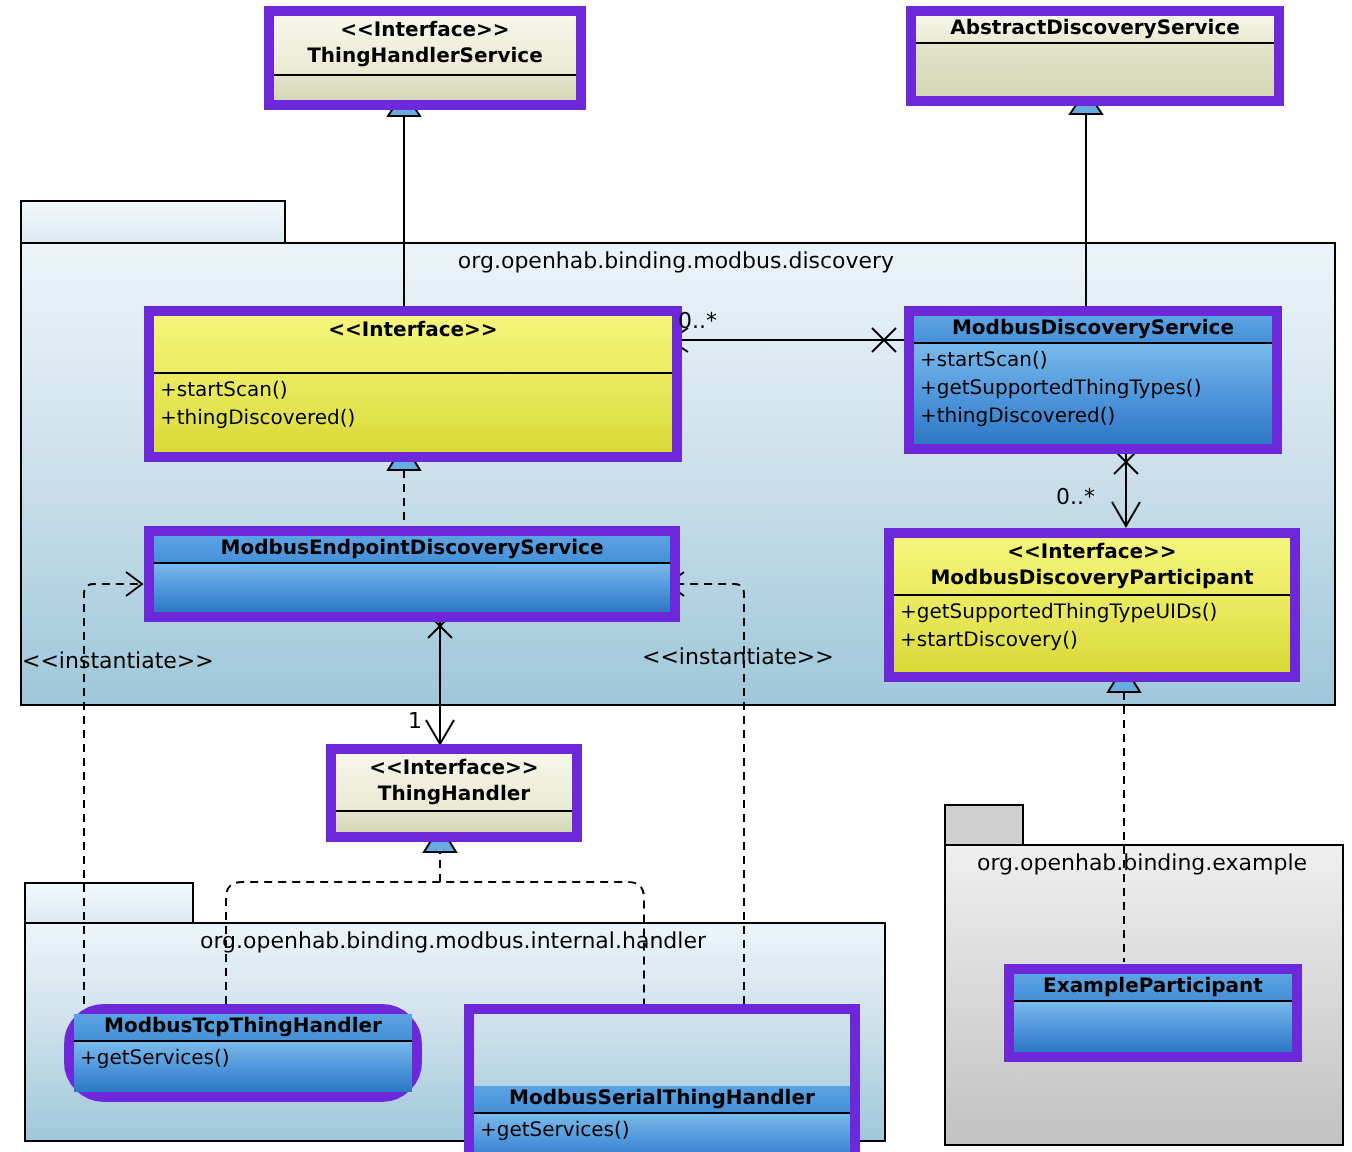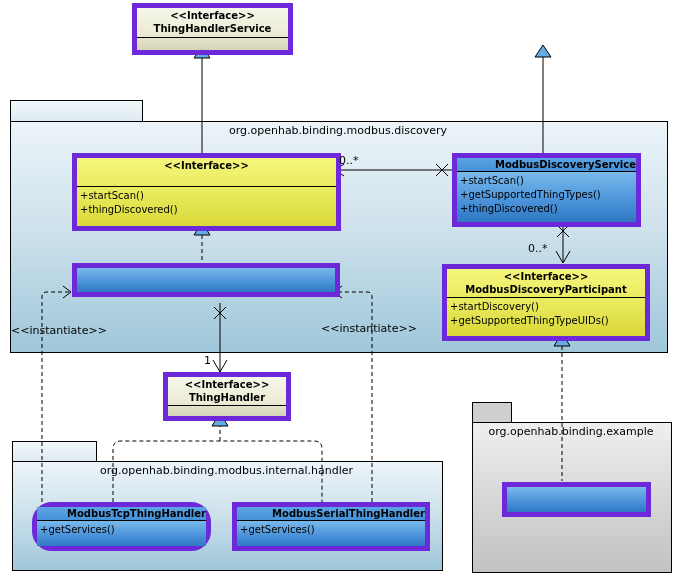--- a/index.html
+++ b/index.html
@@ -22,21 +22,21 @@
   .methods .m{line-height:14px;white-space:nowrap;}
   .comp{overflow:hidden;}
   
   .beige{background:#f2f2e2;}
   .beige .title{background:linear-gradient(180deg,#f7f7ea,#e9e9d3);border-bottom:1px solid #000;}
   .beige .comp{background:linear-gradient(180deg,#e3e3c9,#d5d5b7);}
   
   .yellow{background:linear-gradient(180deg,#f5f57c 0%,#e8e85a 55%,#d9d938 100%);}
   .yellow .title{background:transparent;}
   
-  .blue .title{background:linear-gradient(180deg,#5ba4e4,#4690d8);line-height:13px;text-align:right;}
+  .blue .title{background:linear-gradient(180deg,#5ba4e4,#4690d8);line-height:13px;}
   .blue .body,.blue .methods{background:linear-gradient(180deg,#79baeb 0%,#4d94da 55%,#2e78c4 100%);}
   
   .lbl{position:absolute;z-index:5;font-size:11px;white-space:nowrap;}
 </style>
 </head>
 <body>
 
 <div id="canvas">
 
   <div class="pkg-tab pkg-blue-tab" style="left:10px;top:100px;width:131px;height:20px;"></div>
@@ -94,20 +94,26 @@
   </svg>
 
   <div class="box beige" style="left:132px;top:3px;width:151px;">
     <div class="title" style="height:28px;padding-top:1px;">
       <span class="line">&lt;&lt;Interface&gt;&gt;</span>
       <span class="line">ThingHandlerService</span>
     </div>
     <div class="comp" style="height:12px;"></div>
   </div>
 
+  <div class="box beige" style="left:453px;top:3px;width:179px;">
+    <div class="title" style="height:13px;line-height:13px;">
+      <span>AbstractDiscoveryService</span>
+    </div>
+    <div class="comp" style="height:26px;"></div>
+  </div>
 
   <div class="box yellow" style="left:72px;top:153px;width:259px;">
     <div class="title" style="height:27px;padding-top:1px;">
       <span class="line">&lt;&lt;Interface&gt;&gt;</span>
     </div>
     <div class="methods" style="height:37px;">
       <div class="m">+startScan()</div>
       <div class="m">+thingDiscovered()</div>
     </div>
   </div>
@@ -117,31 +123,34 @@
       <span>ModbusDiscoveryService</span>
     </div>
     <div class="methods" style="height:48px;">
       <div class="m">+startScan()</div>
       <div class="m">+getSupportedThingTypes()</div>
       <div class="m">+thingDiscovered()</div>
     </div>
   </div>
 
   <div class="box blue" style="left:72px;top:263px;width:258px;">
+    <div class="title" style="height:13px;">
+      <span>ModbusEndpointDiscoveryService</span>
+    </div>
     <div class="body comp" style="height:24px;"></div>
   </div>
 
   <div class="box yellow" style="left:442px;top:264px;width:198px;">
     <div class="title" style="height:27px;padding-top:1px;">
       <span class="line">&lt;&lt;Interface&gt;&gt;</span>
       <span class="line">ModbusDiscoveryParticipant</span>
     </div>
     <div class="methods" style="height:36px;">
+      <div class="m">+getSupportedThingTypeUIDs()</div>
       <div class="m">+startDiscovery()</div>
-      <div class="m">+getSupportedThingTypeUIDs()</div>
     </div>
   </div>
 
   <div class="box beige" style="left:163px;top:372px;width:118px;">
     <div class="title" style="height:27px;padding-top:1px;">
       <span class="line">&lt;&lt;Interface&gt;&gt;</span>
       <span class="line">ThingHandler</span>
     </div>
     <div class="comp" style="height:10px;"></div>
   </div>
@@ -149,29 +158,32 @@
   <div class="box blue" style="left:32px;top:502px;width:169px;border-radius:20px;">
     <div class="title" style="height:13px;">
       <span>ModbusTcpThingHandler</span>
     </div>
     <div class="methods" style="height:23px;">
       <div class="m">+getServices()</div>
     </div>
   </div>
 
   <div class="box blue" style="left:232px;top:502px;width:188px;">
-    <div class="title" style="height:13px;">
+    <div class="title" style="height:13px;margin-top:36px;">
       <span>ModbusSerialThingHandler</span>
     </div>
     <div class="methods" style="height:23px;">
       <div class="m">+getServices()</div>
     </div>
   </div>
 
   <div class="box blue" style="left:502px;top:482px;width:139px;">
+    <div class="title" style="height:13px;">
+      <span>ExampleParticipant</span>
+    </div>
     <div class="body comp" style="height:25px;"></div>
   </div>
 
   <span class="lbl" style="left:339px;top:154px;">0..*</span>
   <span class="lbl" style="left:528px;top:242px;">0..*</span>
   <span class="lbl" style="left:204px;top:354px;">1</span>
   <span class="lbl" style="left:11px;top:324px;">&lt;&lt;instantiate&gt;&gt;</span>
   <span class="lbl" style="left:321px;top:322px;">&lt;&lt;instantiate&gt;&gt;</span>
 
 </div>

